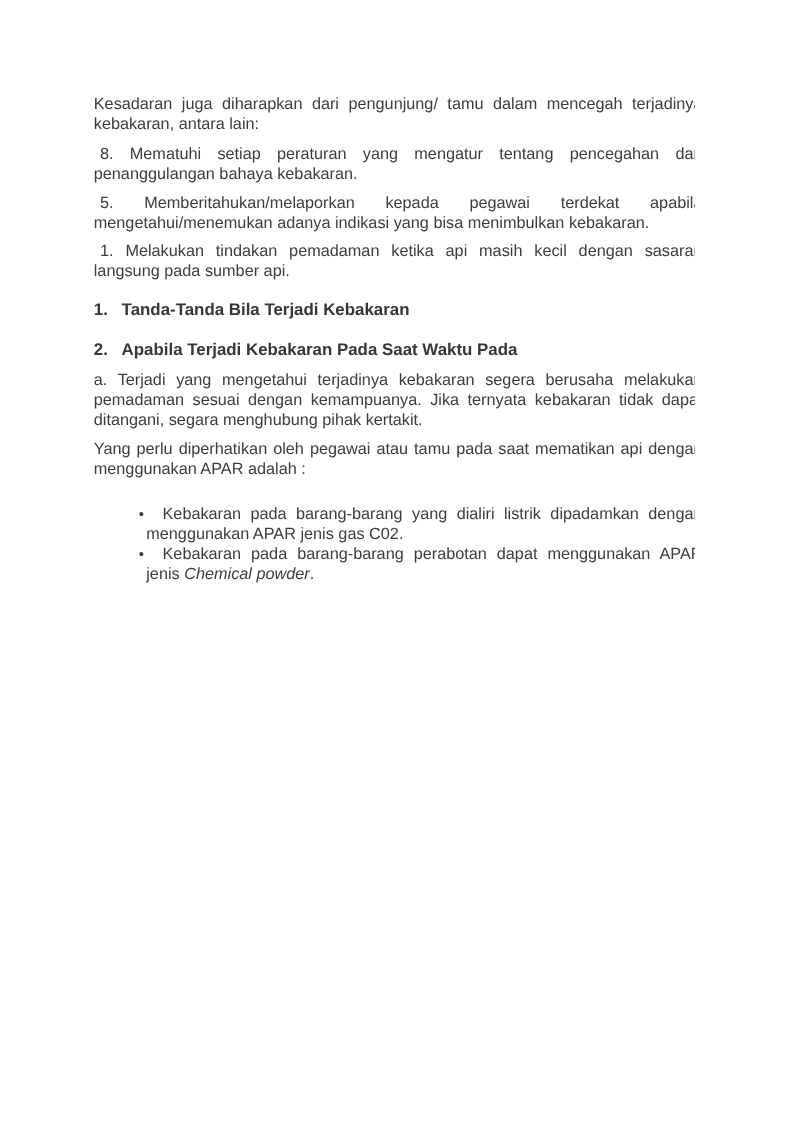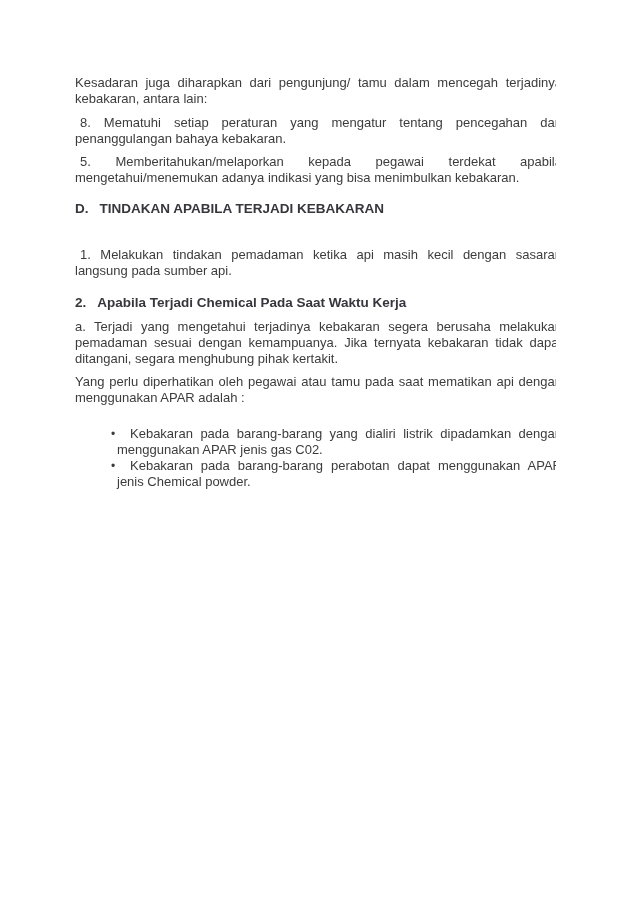--- a/index.html
+++ b/index.html
@@ -68,41 +68,42 @@
     margin: 0;
   }
   ul.apar-list li .bullet-dot {
     position: absolute;
     left: -6px;
     top: 0;
     text-indent: 0;
     font-size: 12px;
   }
   .it {
+    font-style: italic;
   }
 </style>
 </head>
 <body>
 
 <div class="page">
   <div class="content">
 
     <p>Kesadaran juga diharapkan dari pengunjung/ tamu dalam mencegah terjadinya kebakaran, antara lain:</p>
 
     <p class="item">8. Mematuhi setiap peraturan yang mengatur tentang pencegahan dan penanggulangan bahaya kebakaran.</p>
     <p class="item">5. Memberitahukan/melaporkan kepada pegawai terdekat apabila mengetahui/menemukan adanya indikasi yang bisa menimbulkan kebakaran.</p>
 
-    <p class="heading heading-d"><span class="hnum">D.</span><span>TINDAKAN APABILA TERJADI KEBAKARAN</span></p>
 
 
     <p class="item">1. Melakukan tindakan pemadaman ketika api masih kecil dengan sasaran langsung pada sumber api.</p>
 
+    <p class="heading heading-sub1"><span class="hnum">1.</span><span>Tanda-Tanda Bila Terjadi Kebakaran</span></p>
 
 
-    <p class="heading heading-sub2"><span class="hnum">2.</span><span>Apabila Terjadi Chemical Pada Saat Waktu Kerja</span></p>
+    <p class="heading heading-sub2"><span class="hnum">2.</span><span>Apabila Terjadi Kebakaran Pada Saat Waktu Pada</span></p>
 
     <p style="margin-bottom:7px">a. Terjadi yang mengetahui terjadinya kebakaran segera berusaha melakukan pemadaman sesuai dengan kemampuanya. Jika ternyata kebakaran tidak dapat ditangani, segara menghubung pihak kertakit.</p>
 
     <p style="margin-bottom:20px">Yang perlu diperhatikan oleh pegawai atau tamu pada saat mematikan api dengan menggunakan APAR adalah :</p>
 
     <ul class="apar-list">
       <li><span class="bullet-dot">•</span><span>Kebakaran pada barang-barang yang dialiri listrik dipadamkan dengan menggunakan APAR jenis gas C02.</span><span class="it"></span><span></span></li>
       <li><span class="bullet-dot">•</span><span>Kebakaran pada barang-barang perabotan dapat menggunakan APAR jenis </span><span class="it">Chemical powder</span><span>.</span></li>
     </ul>
 

